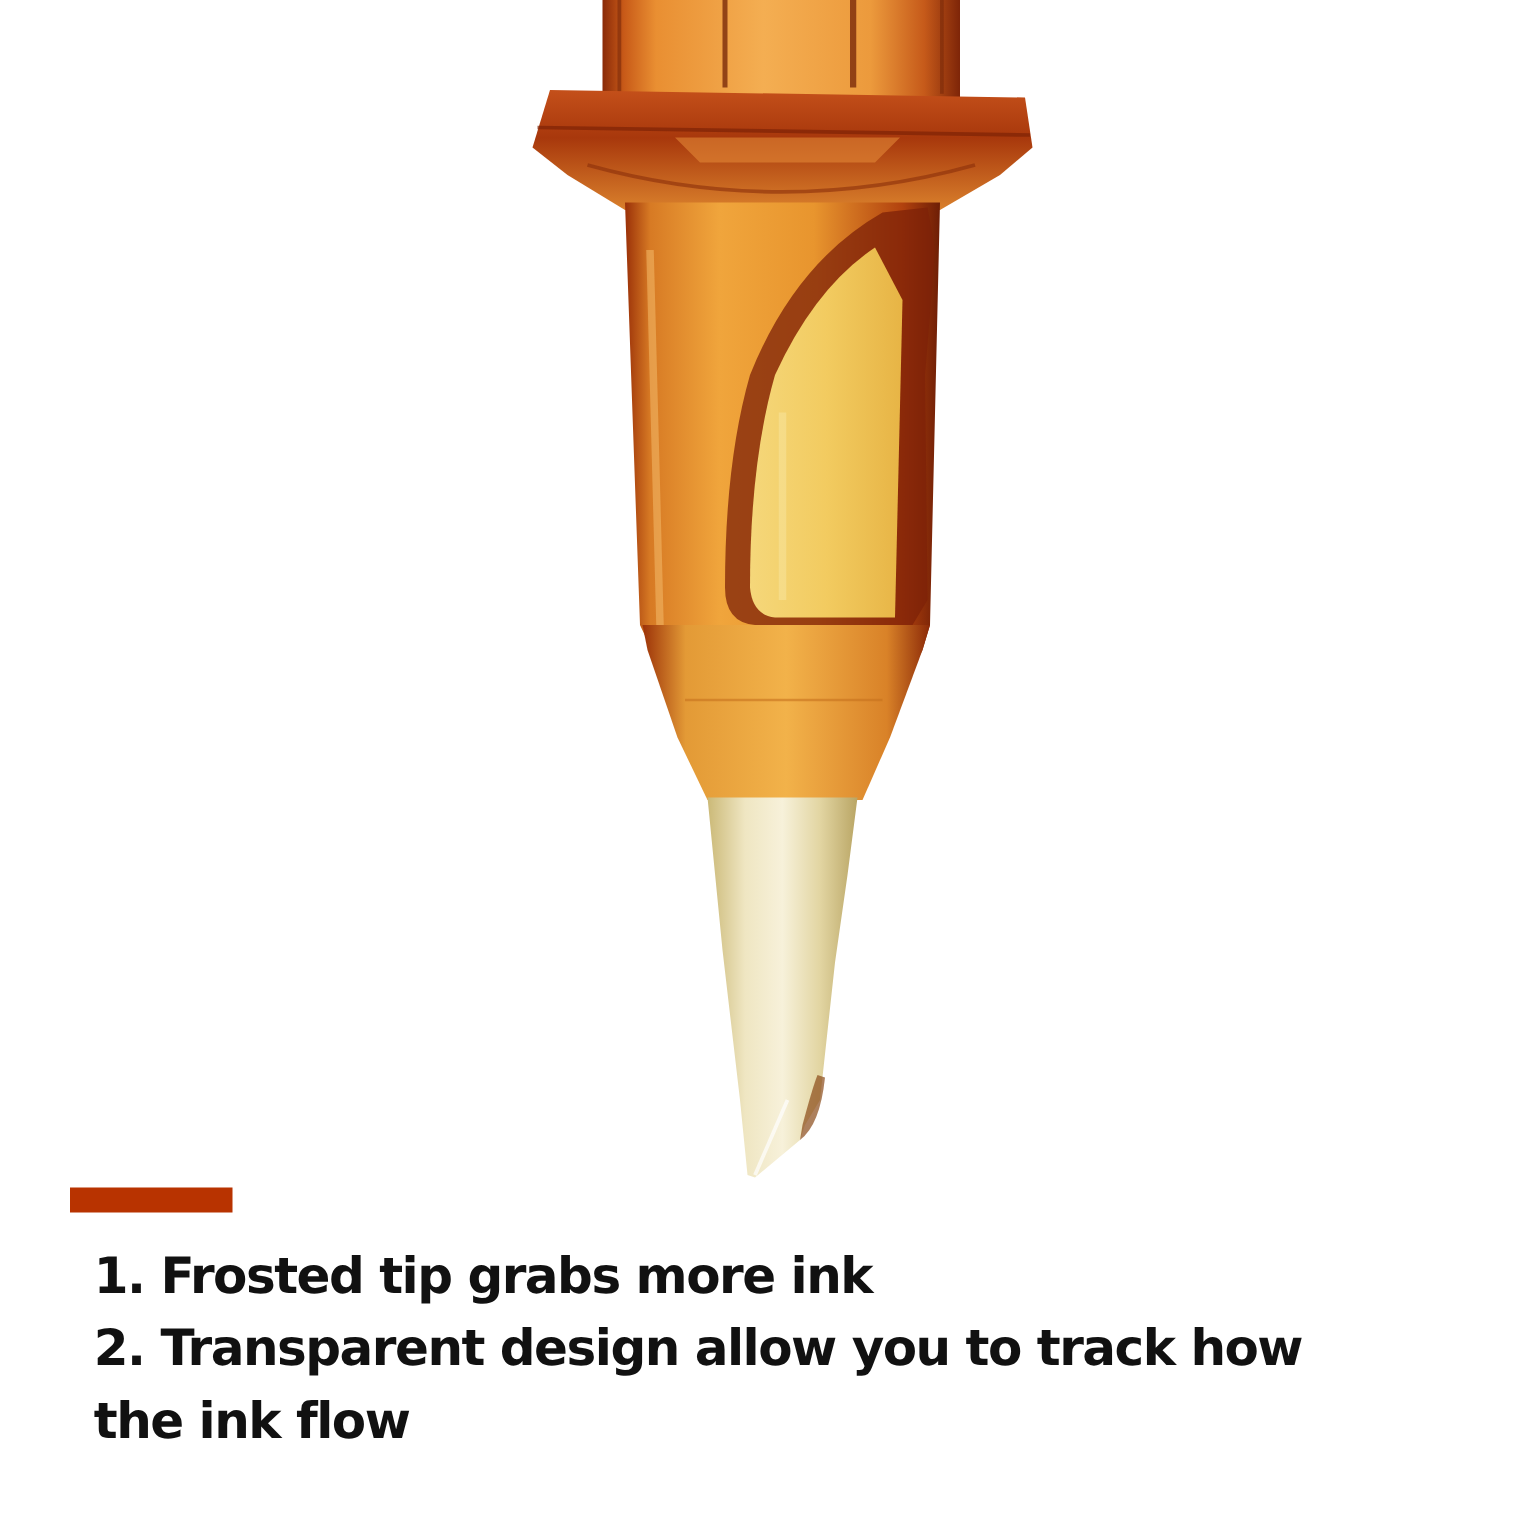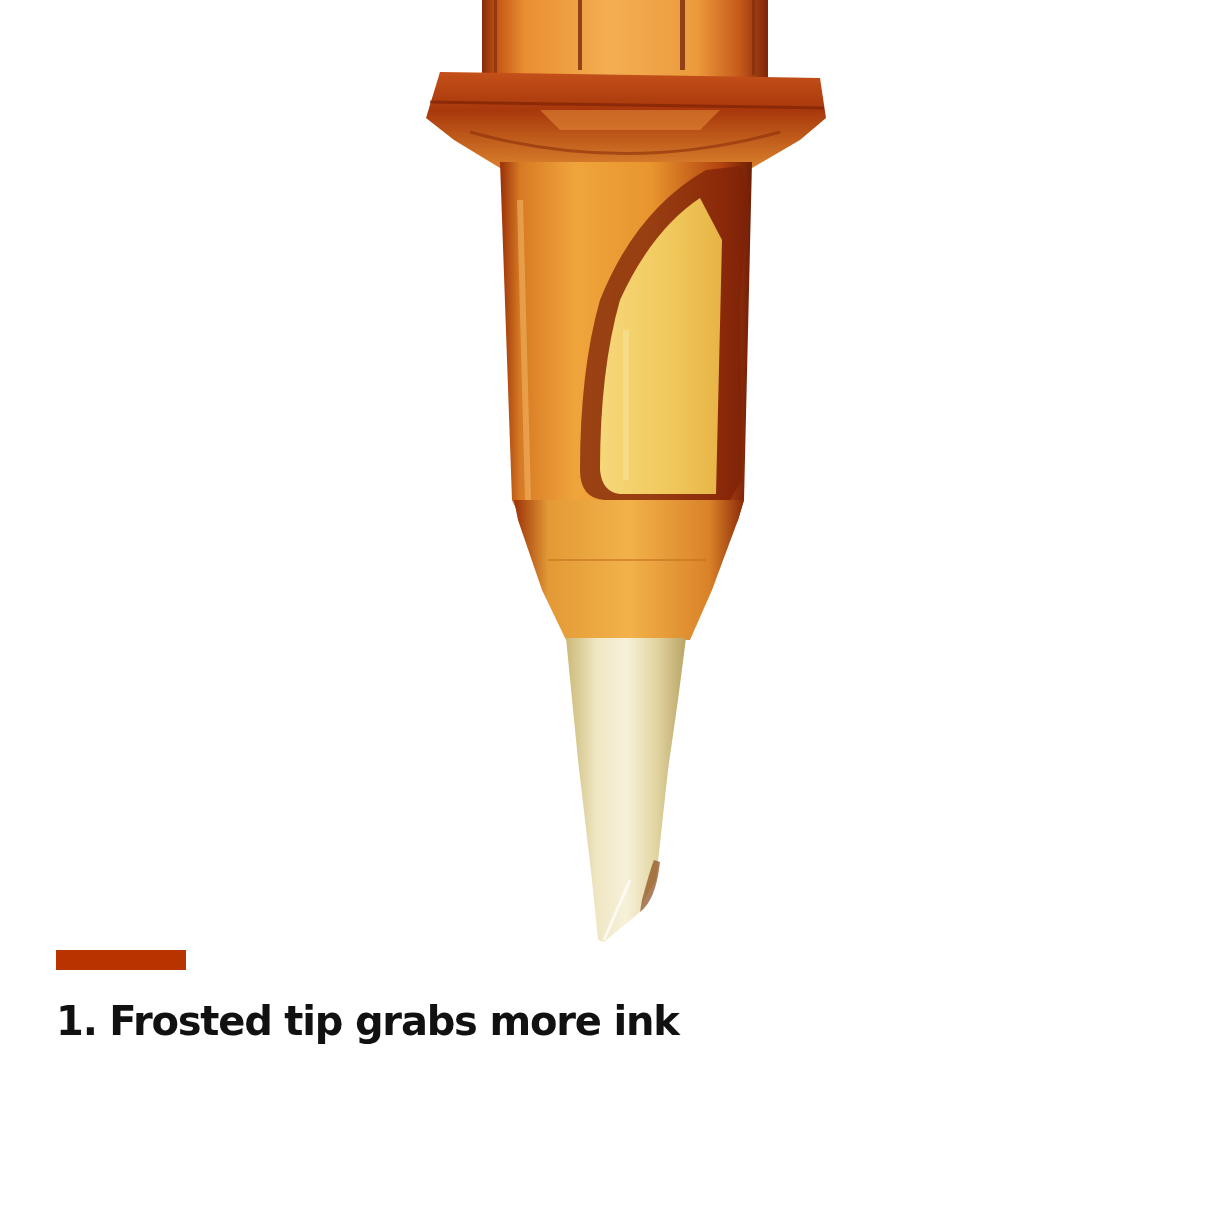--- a/index.html
+++ b/index.html
@@ -4,21 +4,21 @@
 <style>
   html, body { margin: 0; padding: 0; background: #ffffff; }
   body { width: 1214px; height: 1214px; position: relative; overflow: hidden; }
   .product { position: absolute; left: 0; top: 0; width: 1214px; height: 950px; }
   .accent-bar { position: absolute; left: 56px; top: 950px; width: 130px; height: 20px; }
   .features {
     position: absolute; left: 56px; top: 992px; width: 1100px;
     font-family: "DejaVu Sans", sans-serif; font-weight: bold;
     font-size: 40px; line-height: 58px; color: #111111; letter-spacing: -1.2px;
   }
-  .feature-line { display: block; white-space: pre-wrap; }
+  .feature-line { display: block; white-space: pre-wrap; margin-left: 19px; }
   .feature-line.two { width: 990px; }
 </style>
 </head>
 <body>
 
 <div class="product">
   <svg width="1214" height="950" viewBox="0 0 1214 950">
     <defs>
       <linearGradient id="barrel" x1="0" x2="1" y1="0" y2="0">
         <stop offset="0" stop-color="#8A2A08"></stop>
@@ -97,13 +97,14 @@
       <path d="M642 900 Q650 870 654 860 L660 862 Q656 900 640 912 Z" fill="#8A4A18" opacity="0.7"></path>
       <path d="M604 940 L630 880" stroke="#FFFFFF" stroke-width="3" opacity="0.7"></path>
     </g>
   </svg>
 </div>
 
 <div class="accent-bar" style="background: rgb(184, 51, 0);"></div>
 
 <div class="features" style="color: rgb(17, 17, 17);">
   <span class="feature-line one">1. Frosted tip grabs more ink</span>
+  <span class="feature-line two">2. Transparent design allow you to track how the ink flow</span>
 </div>
 
 </body></html>

